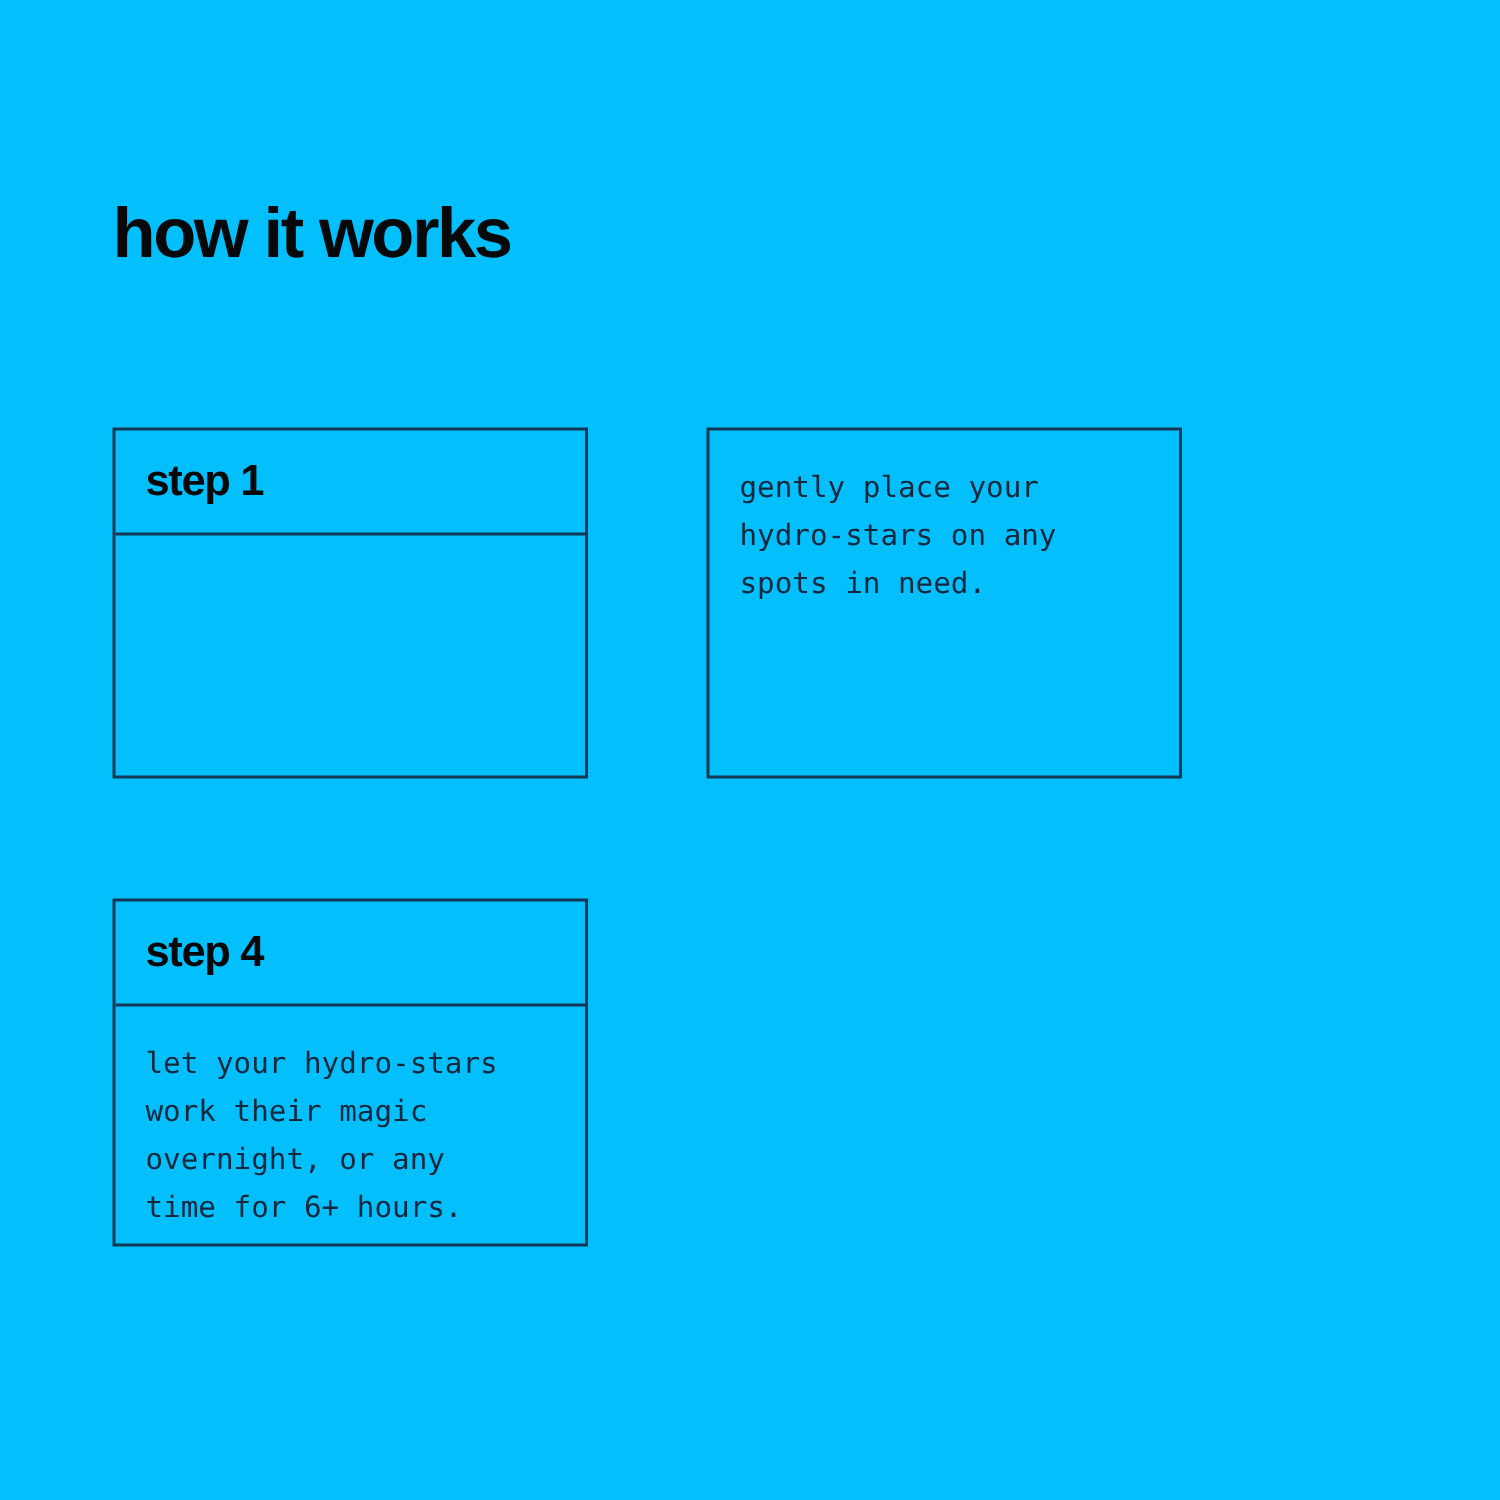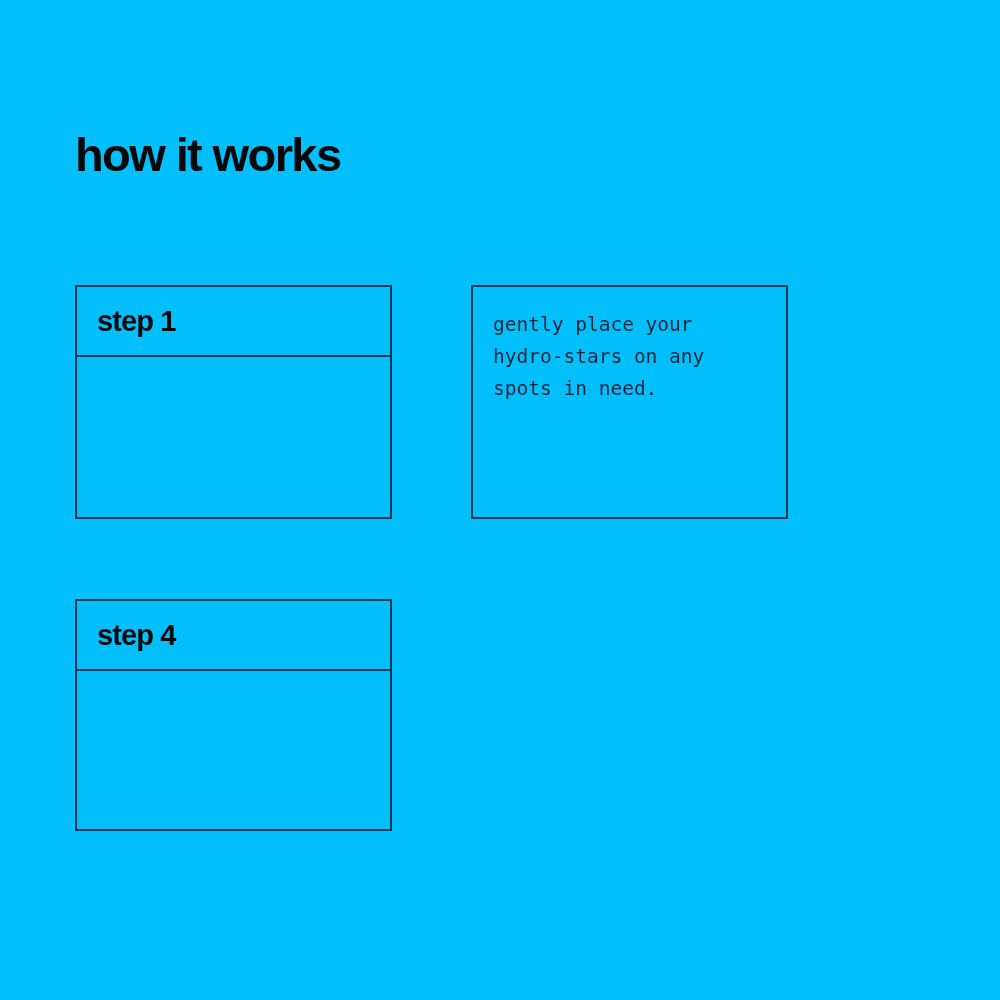--- a/index.html
+++ b/index.html
@@ -113,17 +113,23 @@
         <p class="card-body-text">gently place your
 hydro-stars on any
 spots in need.</p>
       </div>
     </div>
 
     <div class="card c3">
       <div class="card-header">
         <span class="card-header-label">step 4</span>
       </div>
+      <div class="card-body">
+        <p class="card-body-text">let your hydro-stars
+work their magic
+overnight, or any
+time for 6+ hours.</p>
+      </div>
     </div>
 
 
   </div>
 </div>
 
 </body></html>

